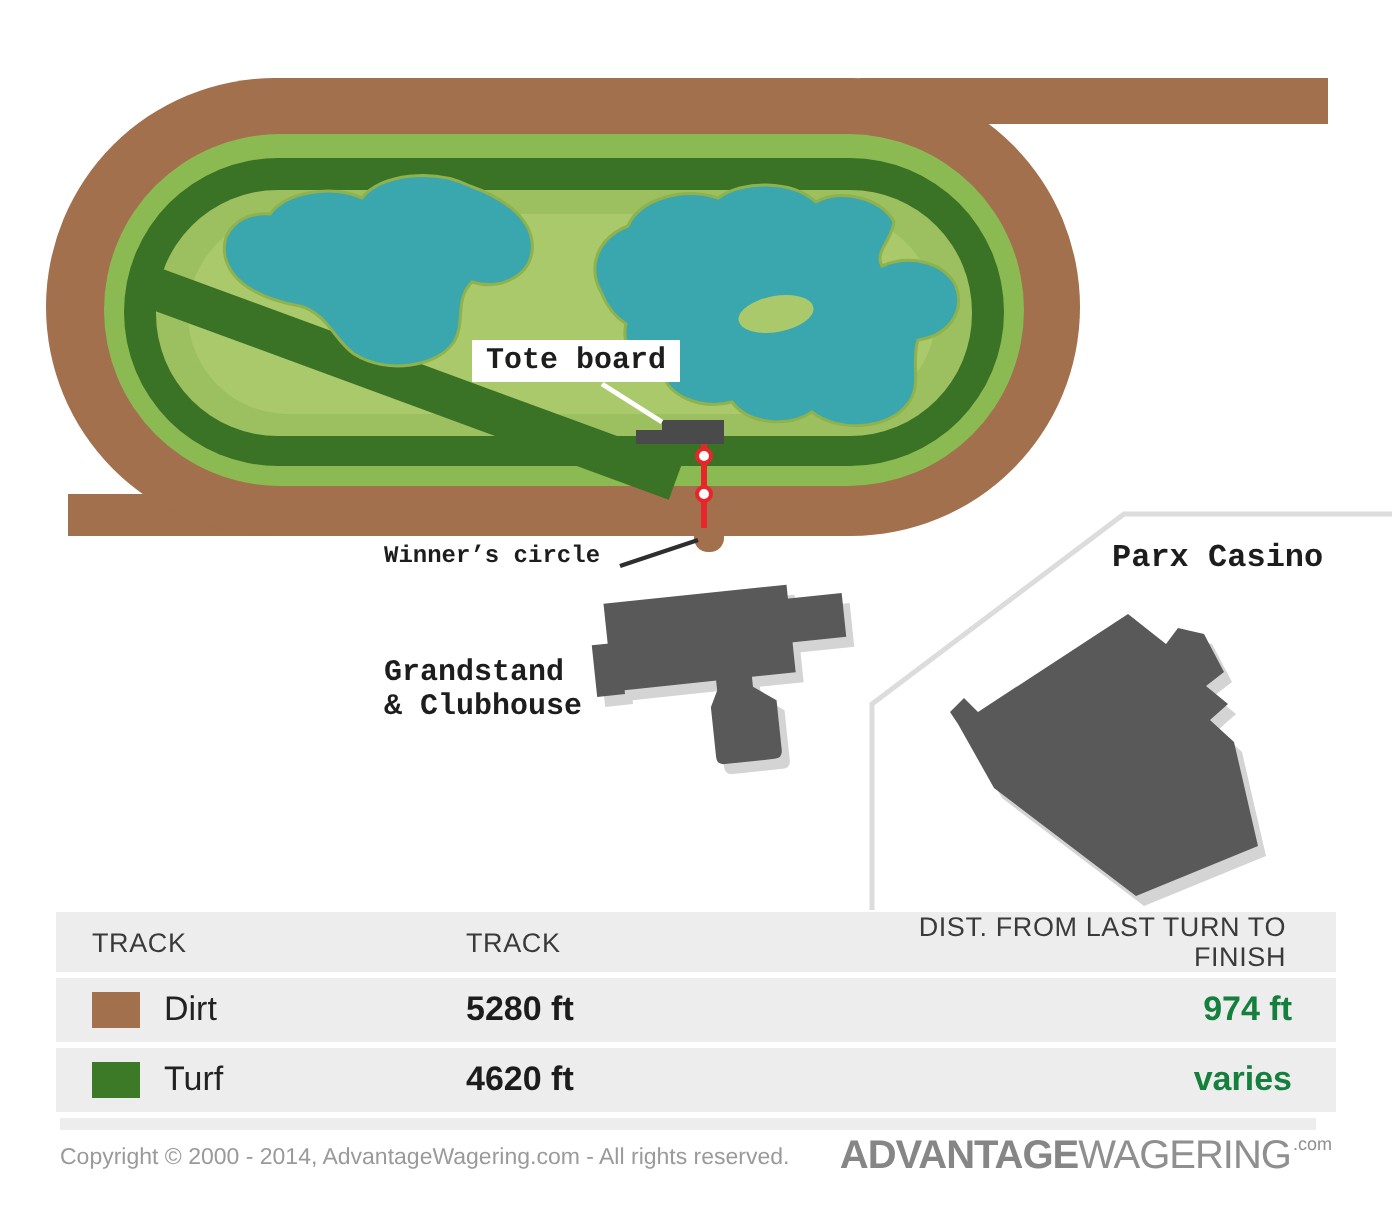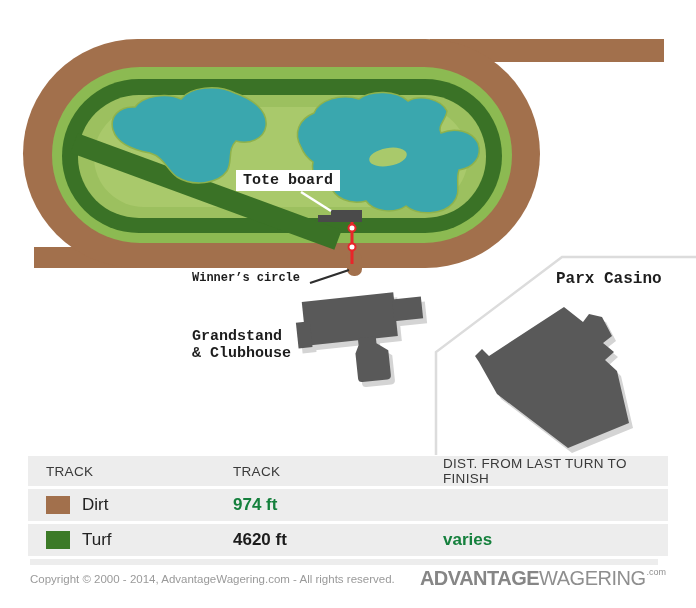--- a/index.html
+++ b/index.html
@@ -31,21 +31,21 @@
 
   
   .track-table{position:absolute;left:28px;top:456px;width:640px;}
   .t-head,.t-row{
     display:grid;grid-template-columns:205px 210px 1fr;align-items:center;
     background:#ededed;margin-bottom:3px;
   }
   .t-head{height:30px;font-size:13.5px;color:#3a3a3a;letter-spacing:.3px;}
   .t-row{height:32px;font-size:17px;color:#222;}
   .c1{padding-left:18px;display:flex;align-items:center;}
-  .c3{text-align:left;padding-right:25px;}
+  .c3{text-align:right;padding-right:25px;}
   .t-row .c3{padding-right:22px;font-weight:bold;color:#15803d;}
   .t-row .c2{font-weight:bold;color:#1c1c1c;}
   .swatch{display:inline-block;width:24px;height:18px;margin-right:12px;}
   .t-strip{height:6px;background:#ededed;margin:0 10px 0 2px;}
 
   
   .copyright{position:absolute;left:30px;top:573px;font-size:11.5px;color:#9a9a9a;}
   .logo{position:absolute;right:30px;top:567px;display:flex;align-items:flex-start;color:#868686;margin-left:20px;}
   .logo-bold{font-size:20px;font-weight:bold;letter-spacing:-.5px;}
   .logo-reg{font-size:20px;font-weight:normal;letter-spacing:-.5px;color:#8f8f8f;}
@@ -112,20 +112,21 @@
     <div class="t-head">
       <div class="c1">TRACK</div>
       <div class="c2">TRACK</div>
       <div class="c3">DIST. FROM LAST TURN TO FINISH</div>
     </div>
     <div class="t-row">
       <div class="c1">
         <span class="swatch" style="background: rgb(162, 112, 76);"></span>
         <span>Dirt</span>
       </div>
+      <div class="c2">5280 ft</div>
       <div class="c3">974 ft</div>
     </div>
     <div class="t-row">
       <div class="c1">
         <span class="swatch" style="background: rgb(60, 122, 39);"></span>
         <span>Turf</span>
       </div>
       <div class="c2">4620 ft</div>
       <div class="c3">varies</div>
     </div>

